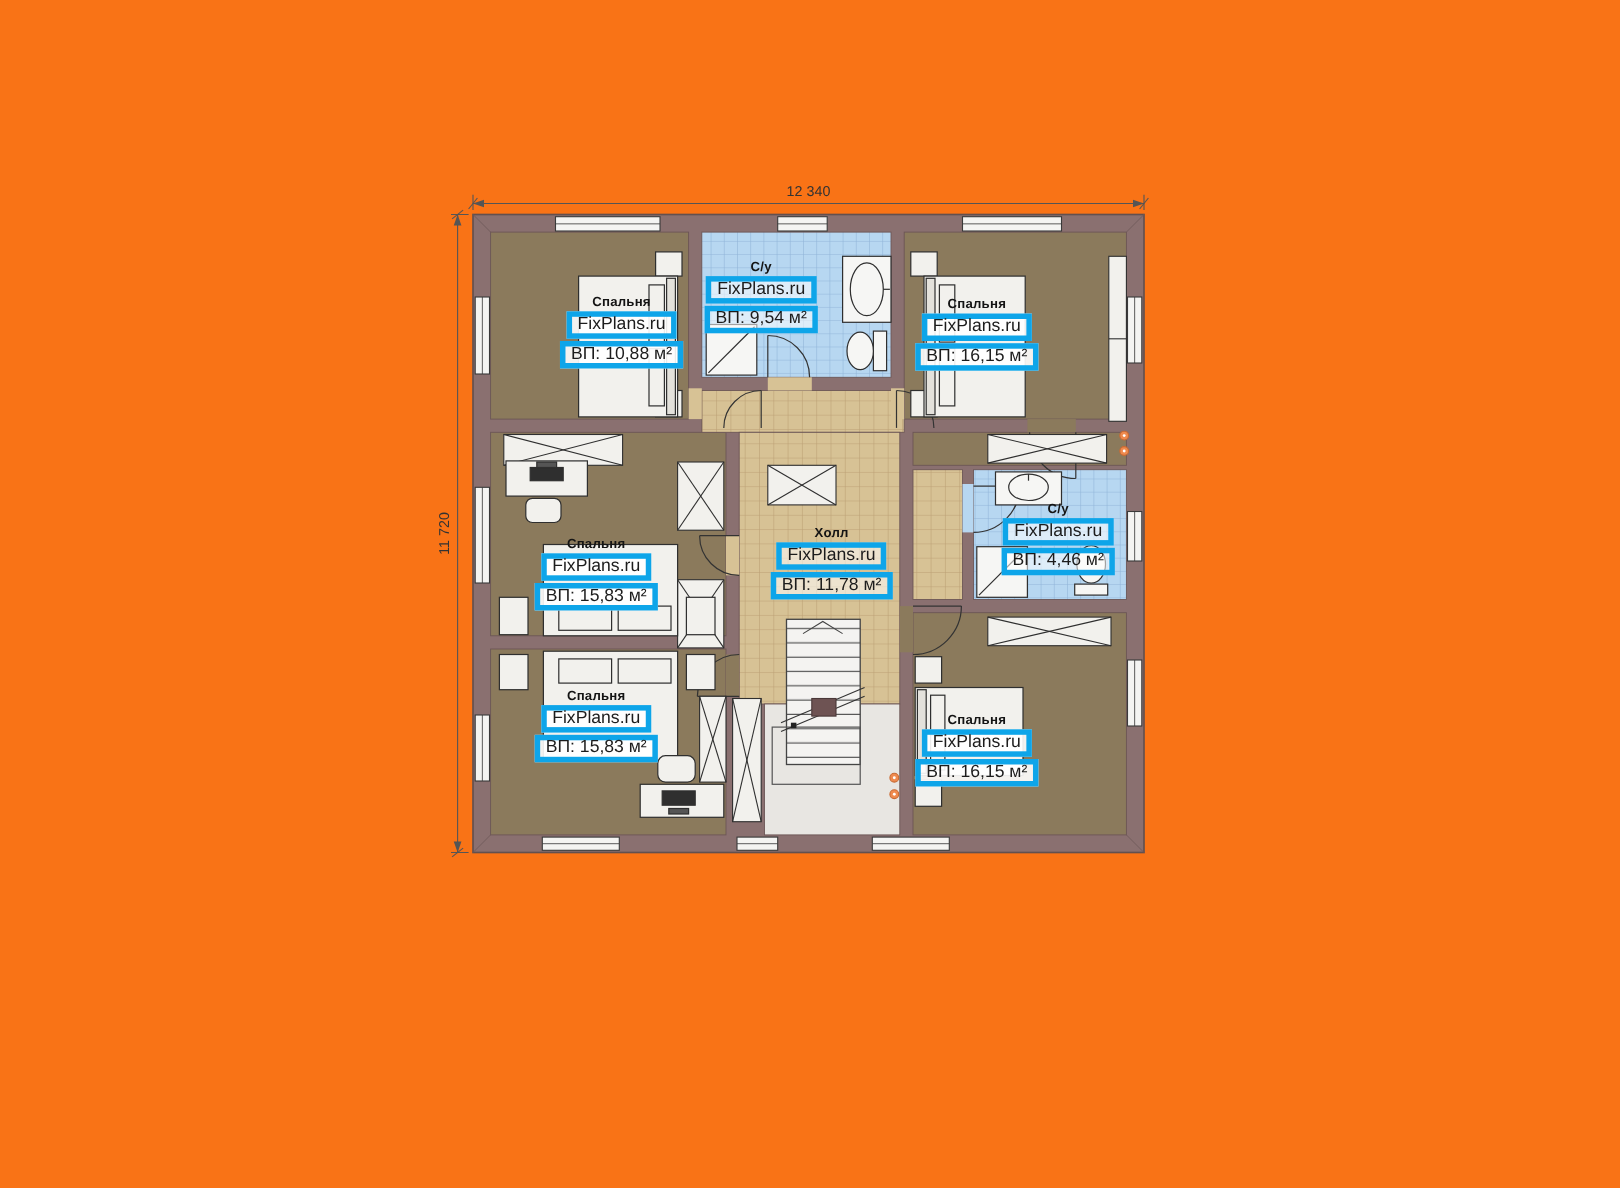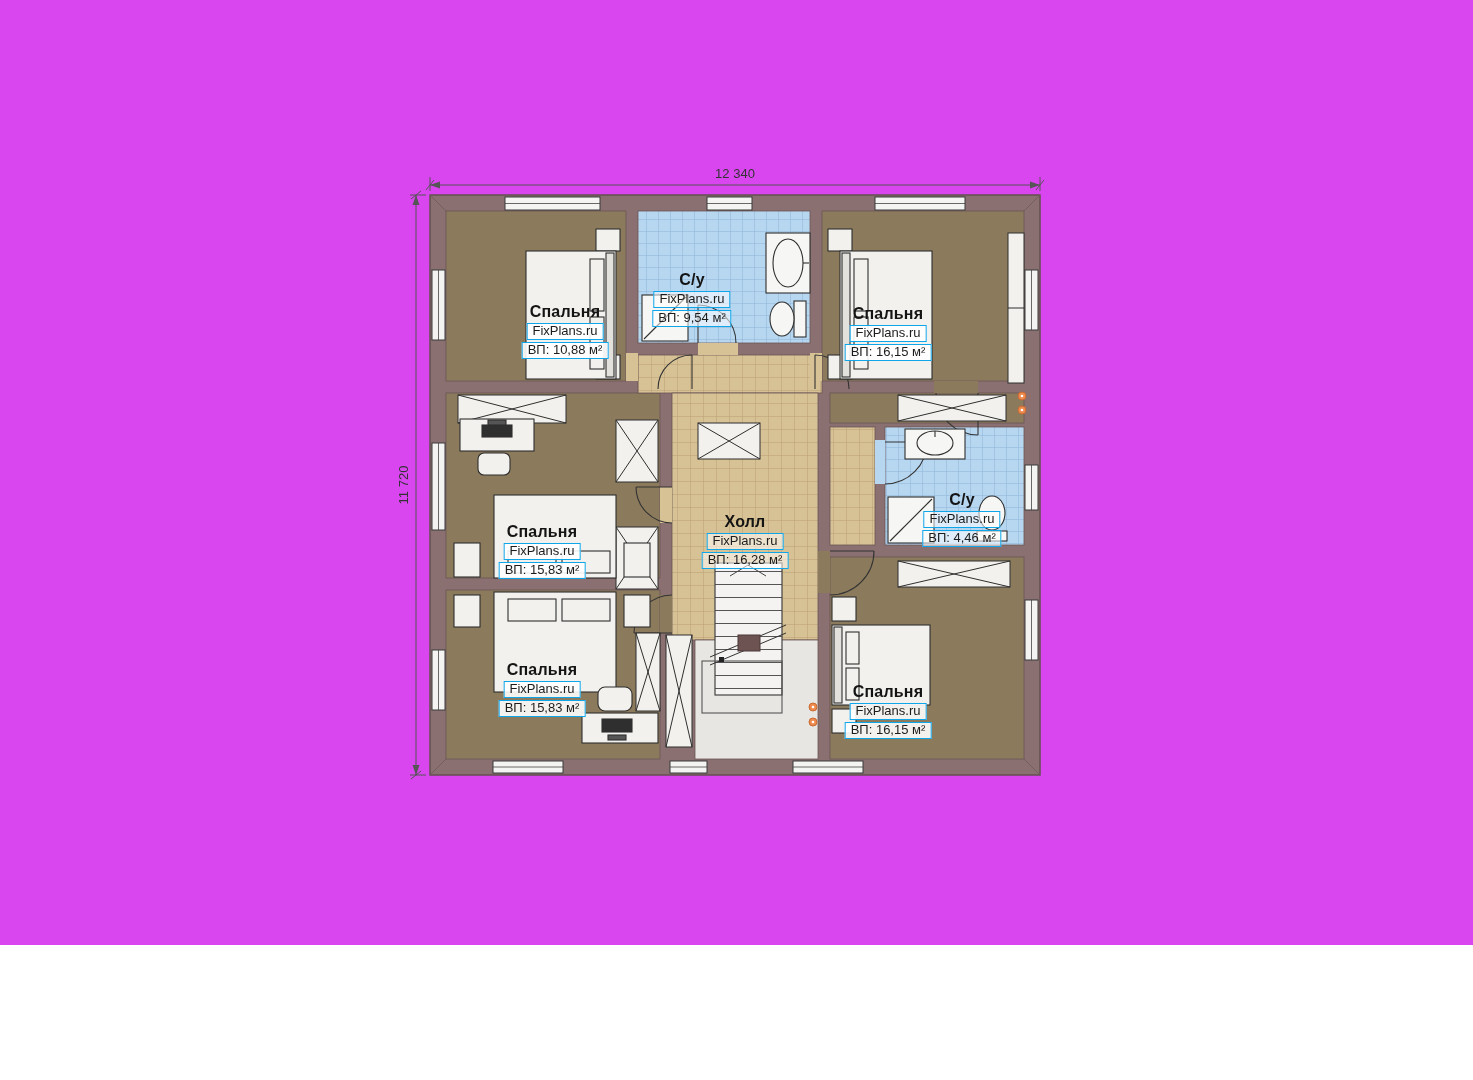--- a/index.html
+++ b/index.html
@@ -1,24 +1,24 @@
 <!DOCTYPE html>
 <html><head>
 <meta charset="utf-8">
 <style>
   html,body{margin:0;padding:0;background:#fff;}
-  .canvas{position:relative;width:1473px;height:945px;background:#d946ef;overflow:hidden;
+  .canvas{position:relative;width:1473px;height:1080px;background:#f97316;overflow:hidden;
           font-family:"Liberation Sans",sans-serif;}
   .plan{position:absolute;left:430px;top:195px;width:610px;height:580px;}
   .plan svg.blueprint{position:absolute;left:-40px;top:-40px;width:690px;height:660px;}
   .room-label{position:absolute;transform:translateX(-50%);display:flex;flex-direction:column;
               align-items:center;gap:2px;z-index:5;}
-  .room-name{font-weight:bold;font-size:16px;color:#141414;letter-spacing:.2px;white-space:nowrap;margin-top:36px;}
-  .room-box{background:rgba(255,255,255,.9);border:1px solid #0ea5e9;padding:0px 5px 1px 5px;
-            font-size:13px;line-height:14px;color:#1c1c1c;white-space:nowrap;}
+  .room-name{font-weight:bold;font-size:12px;color:#141414;letter-spacing:.2px;white-space:nowrap;}
+  .room-box{background:rgba(255,255,255,.9);border:5px solid #0ea5e9;padding:0px 5px 1px 5px;
+            font-size:16px;line-height:14px;color:#1c1c1c;white-space:nowrap;}
   .room-label.on-tile .room-box{background:rgba(255,255,255,.55);}
 </style>
 </head>
 <body>
 
 <div class="canvas">
   <div class="plan">
 
     <svg class="blueprint" viewBox="-40 -40 690 660">
       <defs>
@@ -350,24 +350,24 @@
       <div class="room-box">FixPlans.ru</div>
       <div class="room-box">ВП: 16,15 м²</div>
     </div>
 
     <div class="room-label" style="left:112px;top:292px">
       <div class="room-name">Спальня</div>
       <div class="room-box">FixPlans.ru</div>
       <div class="room-box">ВП: 15,83 м²</div>
     </div>
 
-    <div class="room-label on-tile" style="left:315px;top:282px">
+    <div class="room-label on-tile" style="left:326px;top:282px">
       <div class="room-name">Холл</div>
       <div class="room-box">FixPlans.ru</div>
-      <div class="room-box">ВП: 16,28 м²</div>
+      <div class="room-box">ВП: 11,78 м²</div>
     </div>
 
     <div class="room-label on-tile" style="left:532px;top:260px">
       <div class="room-name">С/у</div>
       <div class="room-box">FixPlans.ru</div>
       <div class="room-box">ВП: 4,46 м²</div>
     </div>
 
     <div class="room-label" style="left:112px;top:430px">
       <div class="room-name">Спальня</div>

